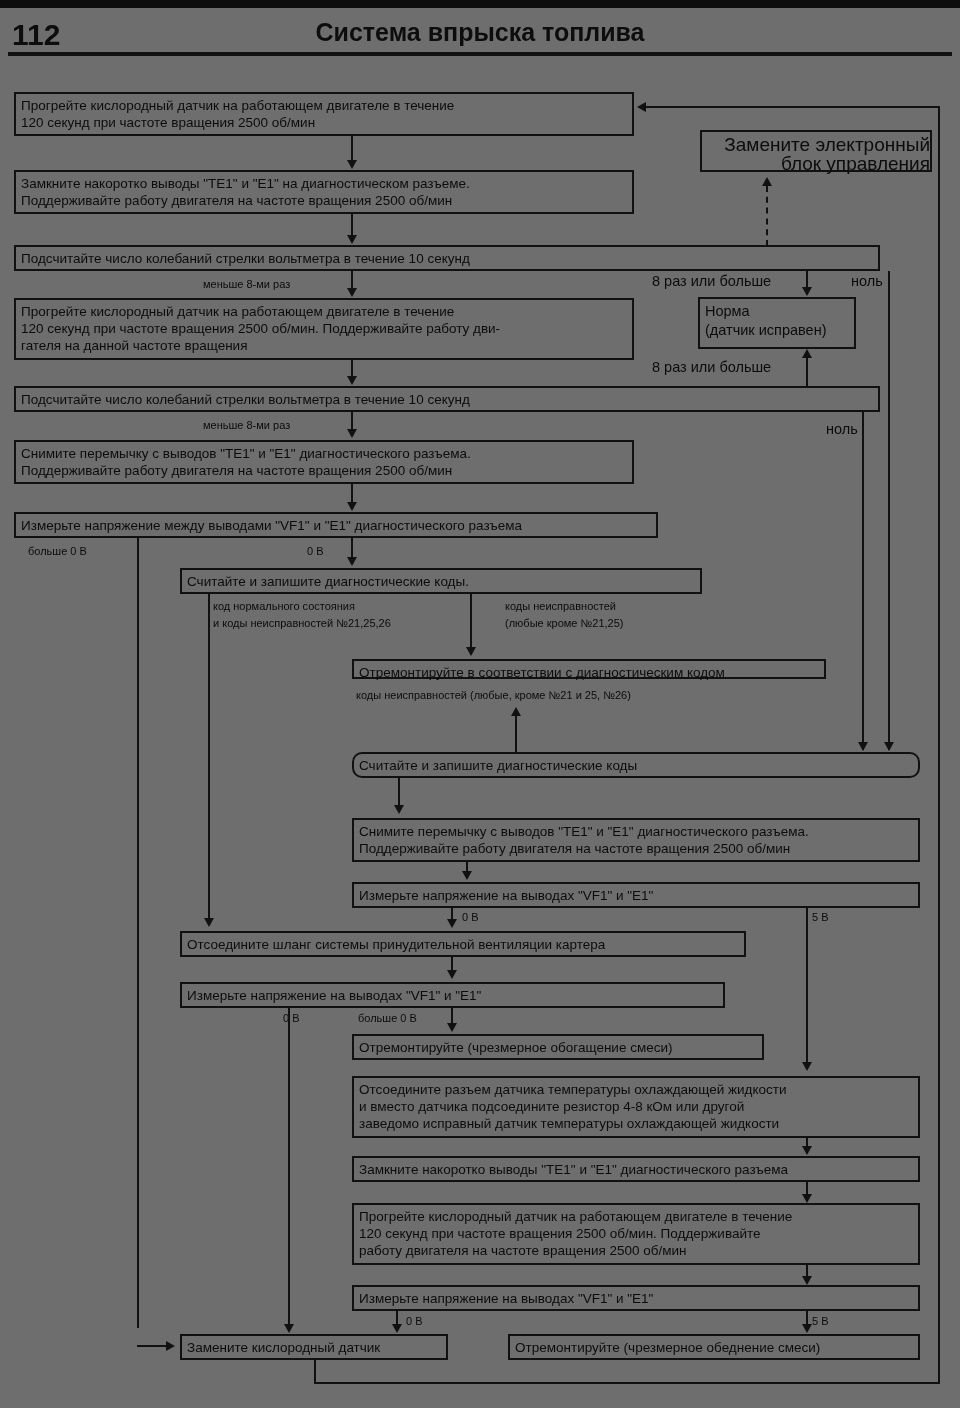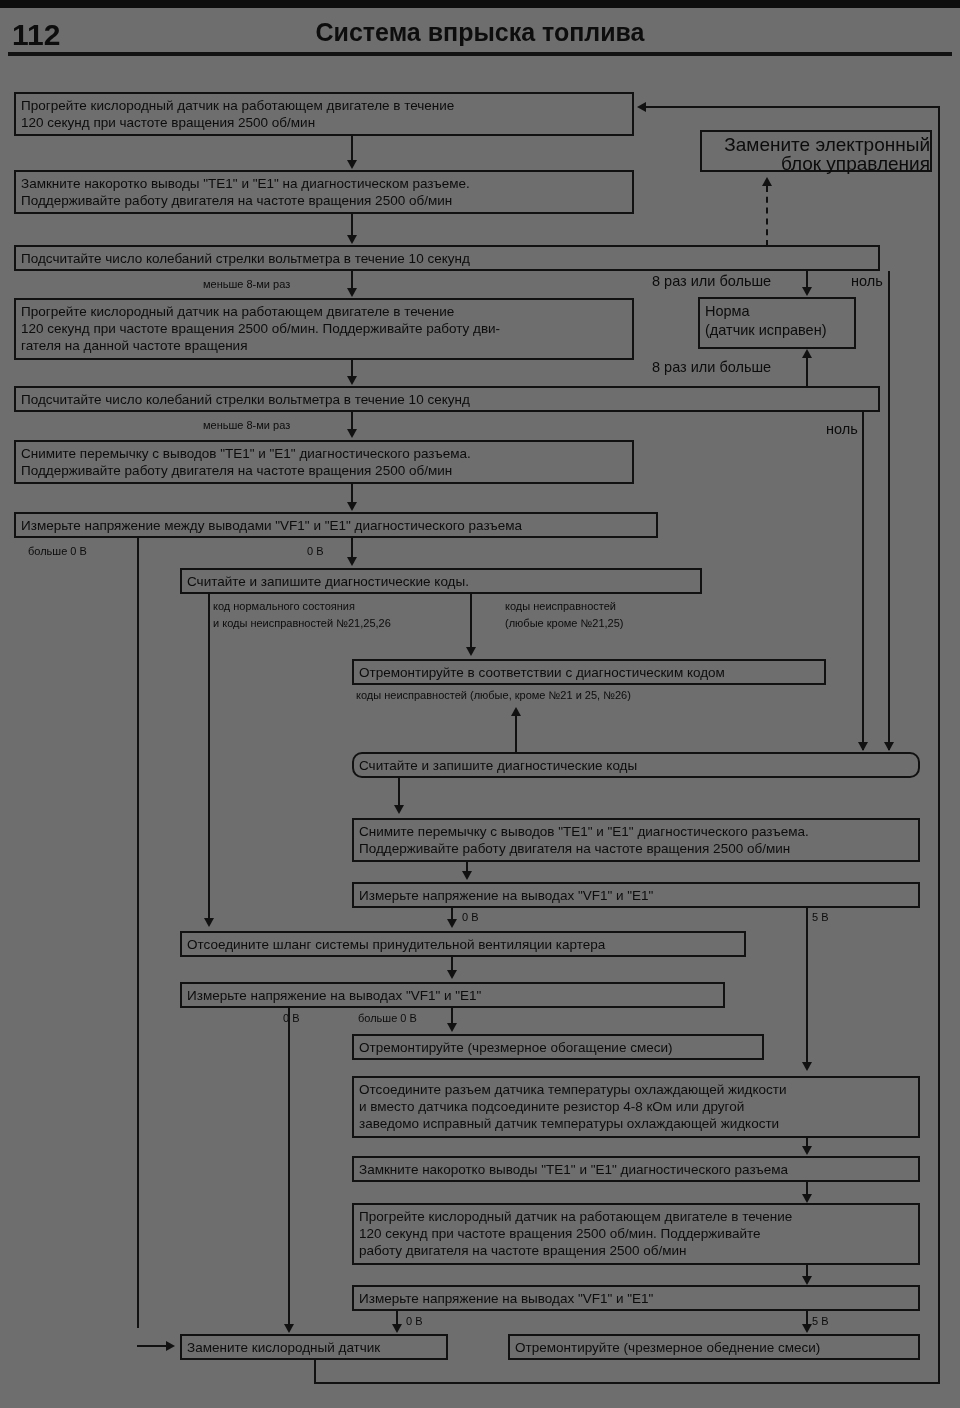--- a/index.html
+++ b/index.html
@@ -99,21 +99,21 @@
 
   <div class="box" style="left:14px;top:386px;width:866px;height:26px;">Подсчитайте число колебаний стрелки вольтметра в течение 10 секунд</div>
 
   <div class="box" style="left:14px;top:440px;width:620px;height:44px;">Снимите перемычку с выводов "TE1" и "E1" диагностического разъема.
 Поддерживайте работу двигателя на частоте вращения 2500 об/мин</div>
 
   <div class="box" style="left:14px;top:512px;width:644px;height:26px;">Измерьте напряжение между выводами "VF1" и "E1" диагностического разъема</div>
 
   <div class="box" style="left:180px;top:568px;width:522px;height:26px;">Считайте и запишите диагностические коды.</div>
 
-  <div class="box" style="left:352px;top:659px;width:474px;height:26px;">Отремонтируйте в соответствии с диагностическим кодом</div>
+  <div class="box" style="left:352px;top:659px;width:474px;height:20px;">Отремонтируйте в соответствии с диагностическим кодом</div>
 
   <div class="box" style="left:352px;top:752px;width:568px;height:26px;border-radius:10px;">Считайте и запишите диагностические коды</div>
 
   <div class="box" style="left:352px;top:818px;width:568px;height:44px;">Снимите перемычку с выводов "TE1" и "E1" диагностического разъема.
 Поддерживайте работу двигателя на частоте вращения 2500 об/мин</div>
 
   <div class="box" style="left:352px;top:882px;width:568px;height:26px;">Измерьте напряжение на выводах "VF1" и "E1"</div>
 
   <div class="box" style="left:180px;top:931px;width:566px;height:26px;">Отсоедините шланг системы принудительной вентиляции картера</div>
 

